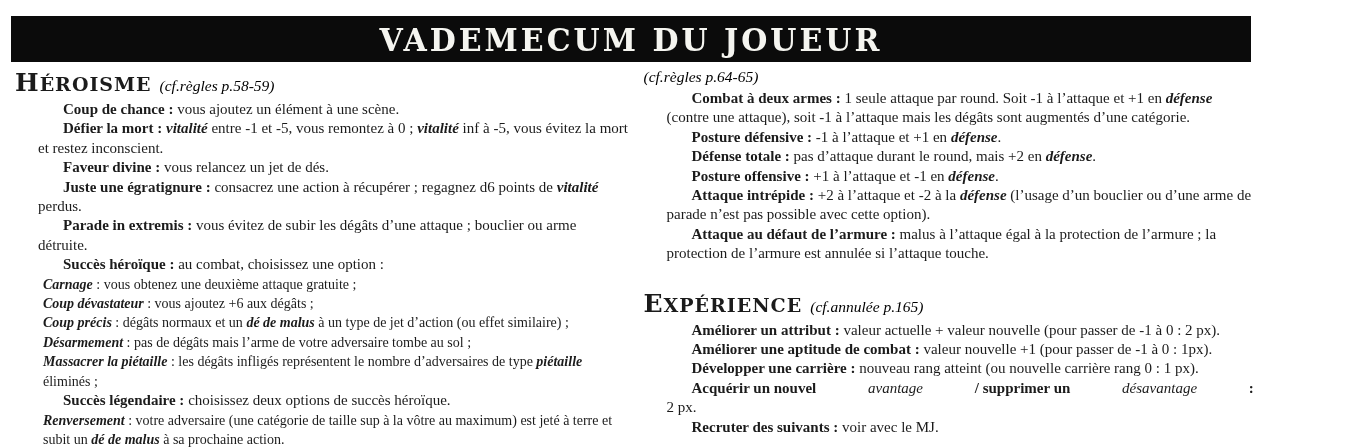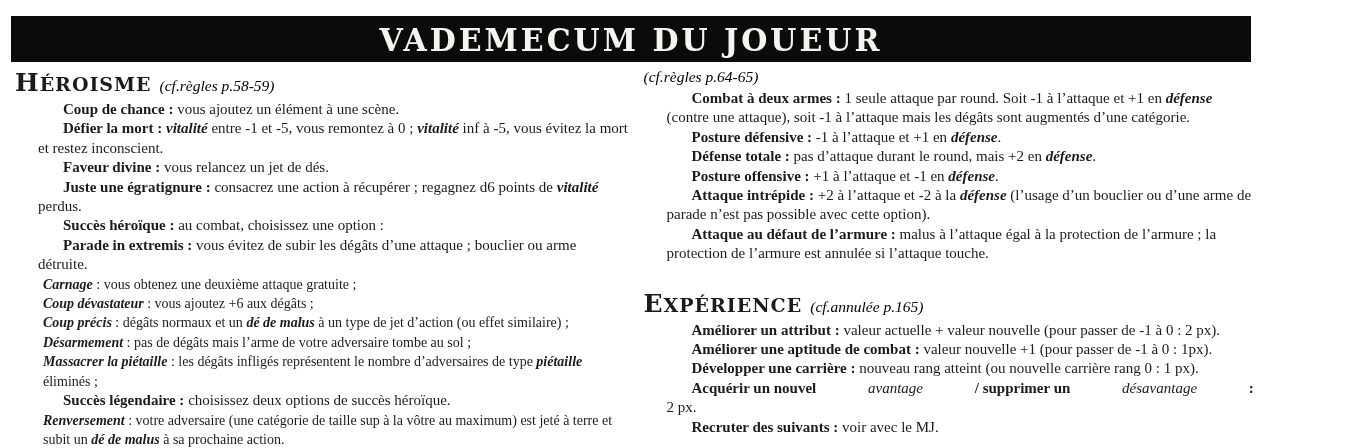--- a/index.html
+++ b/index.html
@@ -77,22 +77,22 @@
   <main class="columns">
     <div class="col">
         <div class="sec-head">
           <span class="sec-name">HÉROISME</span>
           <span class="sec-ref">(cf.règles p.58-59)</span>
         </div>
         <p class="item"><span class="b ">Coup de chance : </span><span class="">vous ajoutez un élément à une scène.</span></p>
         <p class="item"><span class="b ">Défier la mort : </span><span class="i">vitalité</span><span class=""> entre -1 et -5, vous remontez à 0 ; </span><span class="i">vitalité</span><span class=""> inf à -5, vous évitez la mort et restez inconscient.</span></p>
         <p class="item"><span class="b ">Faveur divine : </span><span class="">vous relancez un jet de dés.</span></p>
         <p class="item"><span class="b ">Juste une égratignure : </span><span class="">consacrez une action à récupérer ; regagnez d6 points de </span><span class="i">vitalité</span><span class=""> perdus.</span></p>
+        <p class="item"><span class="b ">Parade in extremis : </span><span class="">vous évitez de subir les dégâts d’une attaque ; bouclier ou arme détruite.</span></p>
         <p class="item"><span class="b ">Succès héroïque : </span><span class="">au combat, choisissez une option :</span></p>
-        <p class="item"><span class="b ">Parade in extremis : </span><span class="">vous évitez de subir les dégâts d’une attaque ; bouclier ou arme détruite.</span></p>
         <p class="item sub"><span class="i">Carnage</span><span class=""> : vous obtenez une deuxième attaque gratuite ;</span></p>
         <p class="item sub"><span class="i">Coup dévastateur</span><span class=""> : vous ajoutez +6 aux dégâts ;</span></p>
         <p class="item sub"><span class="i">Coup précis</span><span class=""> : dégâts normaux et un </span><span class="i">dé de malus</span><span class=""> à un type de jet d’action (ou effet similaire) ;</span></p>
         <p class="item sub"><span class="i">Désarmement</span><span class=""> : pas de dégâts mais l’arme de votre adversaire tombe au sol ;</span></p>
         <p class="item sub"><span class="i">Massacrer la piétaille</span><span class=""> : les dégâts infligés représentent le nombre d’adversaires  de type </span><span class="i">piétaille</span><span class=""> éliminés ;</span></p>
         <p class="item"><span class="b ">Succès légendaire : </span><span class="">choisissez deux options de succès héroïque.</span></p>
         <p class="item sub"><span class="i">Renversement</span><span class=""> : votre adversaire (une catégorie de taille sup à la vôtre au maximum) est jeté à terre et subit un </span><span class="i">dé de malus</span><span class=""> à sa prochaine action.</span></p>
         <p class="item"><span class="b ">Négocier avec le MJ : </span><span class="">pour un autre effet que ceux proposés par les différentes options.</span></p>
       </div>
     <div class="col">

